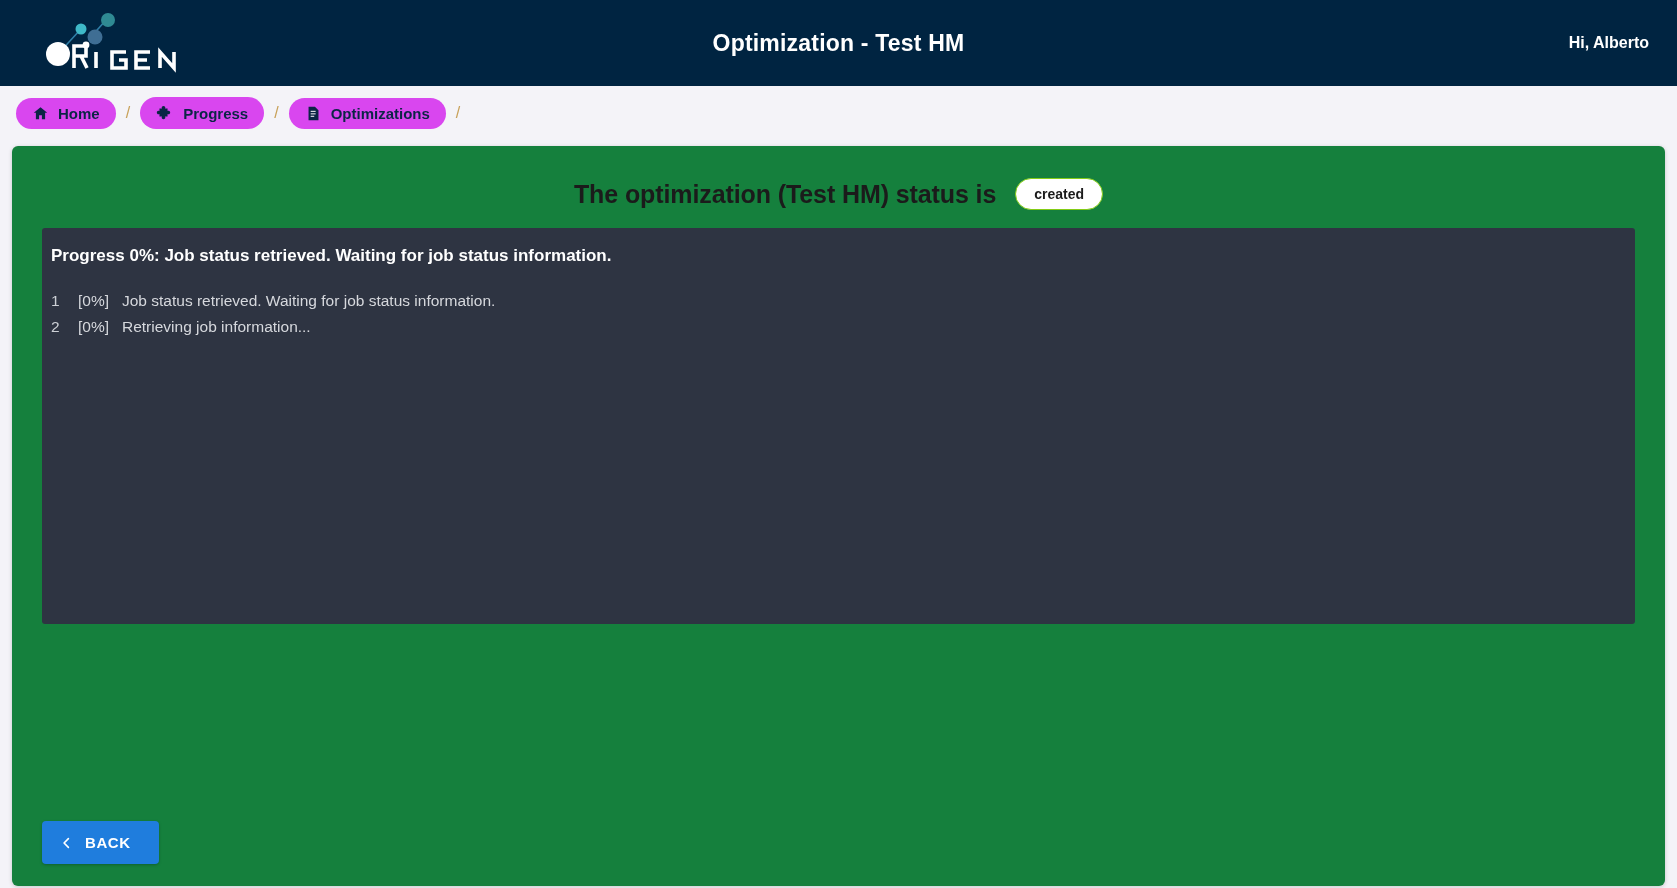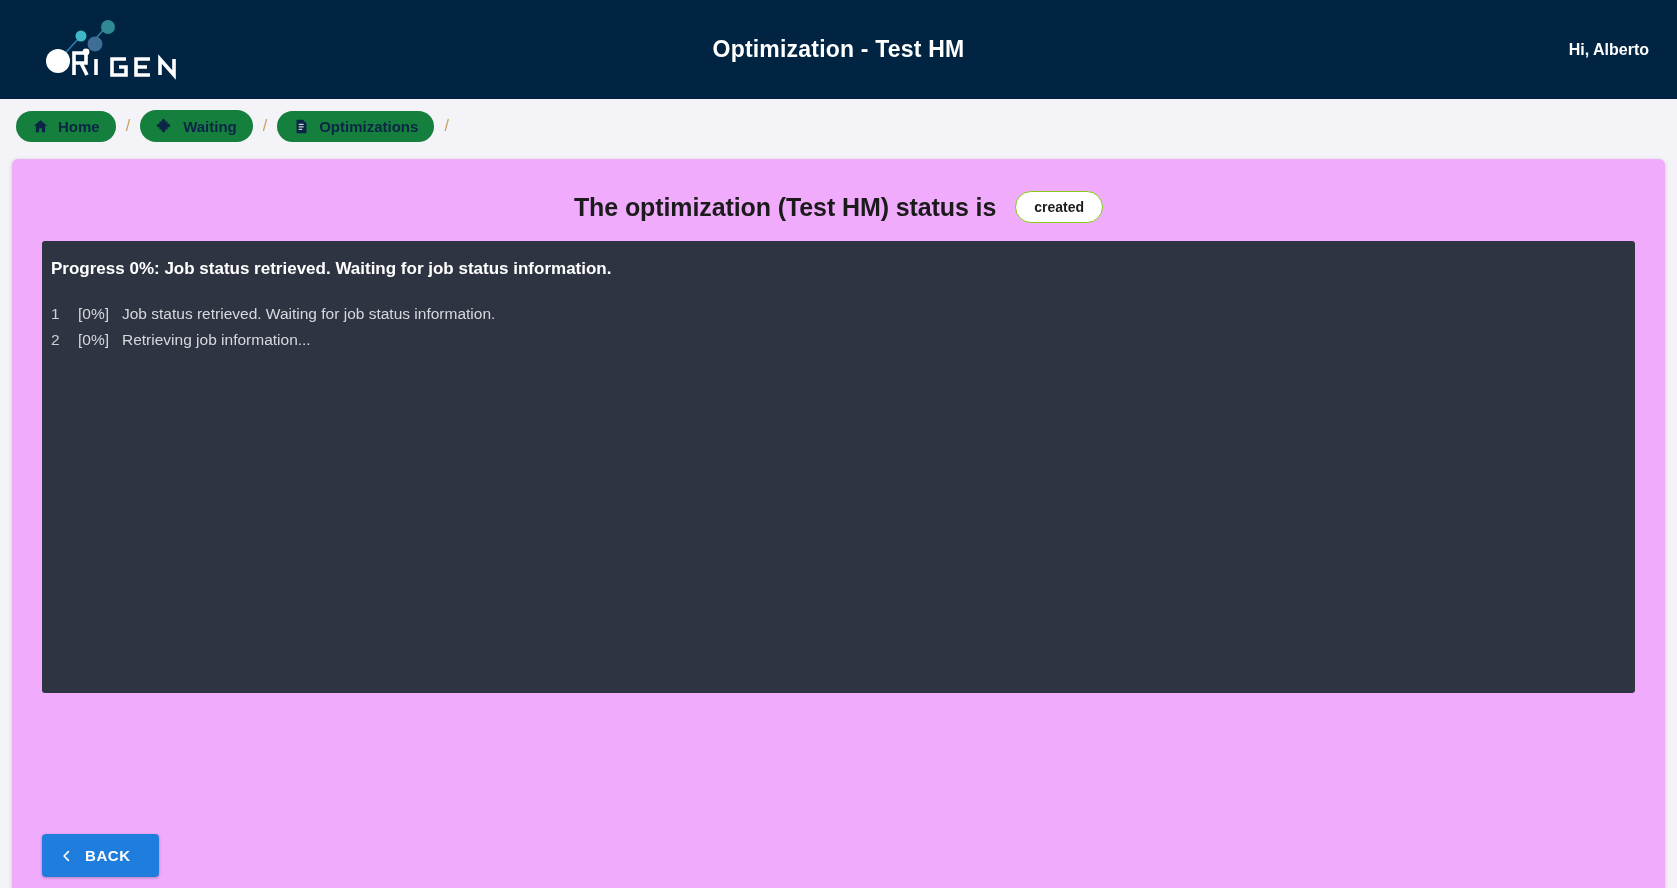--- a/index.html
+++ b/index.html
@@ -8,21 +8,21 @@
     margin: 0; padding: 0;
     width: 1677px; height: 888px;
     font-family: "Liberation Sans", sans-serif;
     background: #f4f3f8;
     overflow: hidden;
   }
 
   
   .topbar {
     position: relative;
-    height: 99px;
+    height: 86px;
     background: #002441;
     display: flex;
     align-items: center;
     padding: 0 28px;
   }
   .logo-wrap {
     display: flex;
     align-items: center;
     width: 300px;
     flex: 0 0 auto;
@@ -52,21 +52,21 @@
     background: #f4f3f8;
     display: flex;
     align-items: center;
     padding: 0 16px;
     gap: 4px;
   }
   .crumb {
     display: inline-flex;
     align-items: center;
     gap: 9px;
-    background: #15803d;
+    background: #d946ef;
     border-radius: 18px;
     padding: 7px 16px;
     color: #0b2545;
     font-size: 15px;
     font-weight: bold;
     cursor: pointer;
     border: none;
     line-height: 1;
     white-space: nowrap;
   }
@@ -83,21 +83,21 @@
     padding: 0 6px;
     user-select: none;
   }
   .crumb svg { display: block; flex: 0 0 auto; }
 
   
   .card {
     position: relative;
     margin: 6px 12px 0 12px;
     height: 740px;
-    background: #f0abfc;
+    background: #15803d;
     border-radius: 6px;
     box-shadow: 0 1px 4px rgba(0,0,0,0.18);
     padding: 0;
   }
 
   .status-line {
     display: flex;
     align-items: center;
     justify-content: center;
     gap: 19px;
@@ -119,21 +119,21 @@
     color: #1b1b1b;
     background: #ffffff;
     line-height: 1;
   }
 
   
   .console {
     margin: 8px 30px 0 30px;
     background: #2e3442;
     border-radius: 3px;
-    height: 452px;
+    height: 396px;
     padding: 18px 0 0 0;
     overflow: hidden;
   }
   .console-header {
     color: #ffffff;
     font-size: 17px;
     font-weight: bold;
     padding: 0 9px 0 9px;
     margin-bottom: 22px;
   }
@@ -232,21 +232,21 @@
     </svg>
     <span>Home</span>
   </button>
 
   <span class="crumb-sep">/</span>
 
   <button class="crumb">
     <svg width="18" height="18" viewBox="0 0 24 24" fill="#0b2545">
       <path d="M10 2.5c-1.4 0-2.4 1-2.4 2.2 0 .5.15.9.4 1.3H4.6v3.4c-.4-.25-.8-.4-1.3-.4-1.2 0-2.2 1-2.2 2.4s1 2.4 2.2 2.4c.5 0 .9-.15 1.3-.4v3.4h3.4c-.25.4-.4.8-.4 1.3 0 1.2 1 2.2 2.4 2.2s2.4-1 2.4-2.2c0-.5-.15-.9-.4-1.3h3.4v-3.4c.4.25.8.4 1.3.4 1.2 0 2.2-1 2.2-2.4s-1-2.4-2.2-2.4c-.5 0-.9.15-1.3.4V6h-3.4c.25-.4.4-.8.4-1.3 0-1.2-1-2.2-2.4-2.2z"></path>
     </svg>
-    <span>Waiting</span>
+    <span>Progress</span>
   </button>
 
   <span class="crumb-sep">/</span>
 
   <button class="crumb">
     <svg width="17" height="17" viewBox="0 0 24 24" fill="#0b2545">
       <path d="M5 2.5h9l5 5v14H5z"></path>
       <g stroke="#e4e3ea" stroke-width="1.6">
         <line x1="8" y1="9" x2="15" y2="9"></line>
         <line x1="8" y1="12.5" x2="15" y2="12.5"></line>

